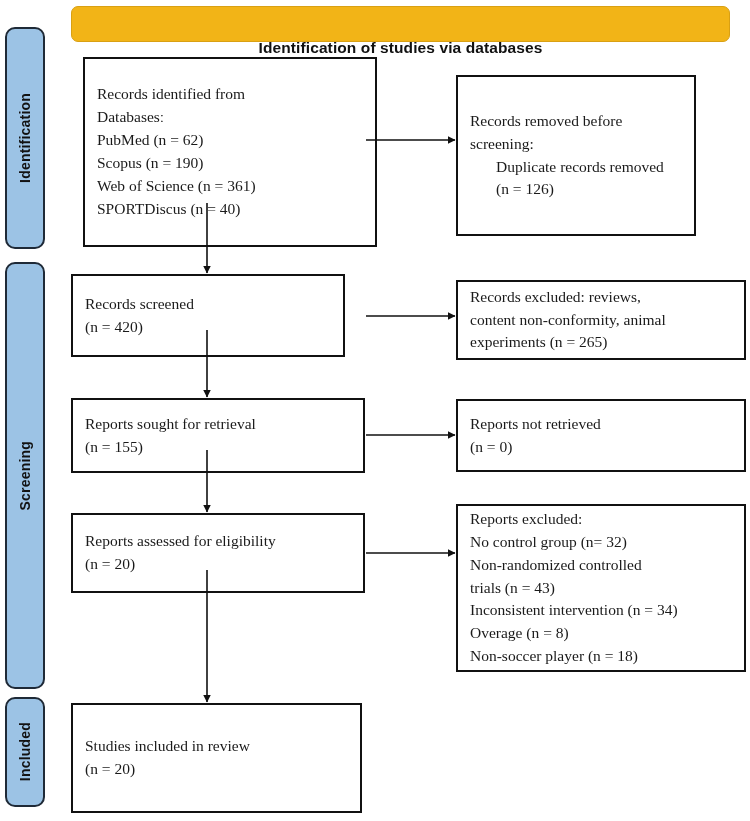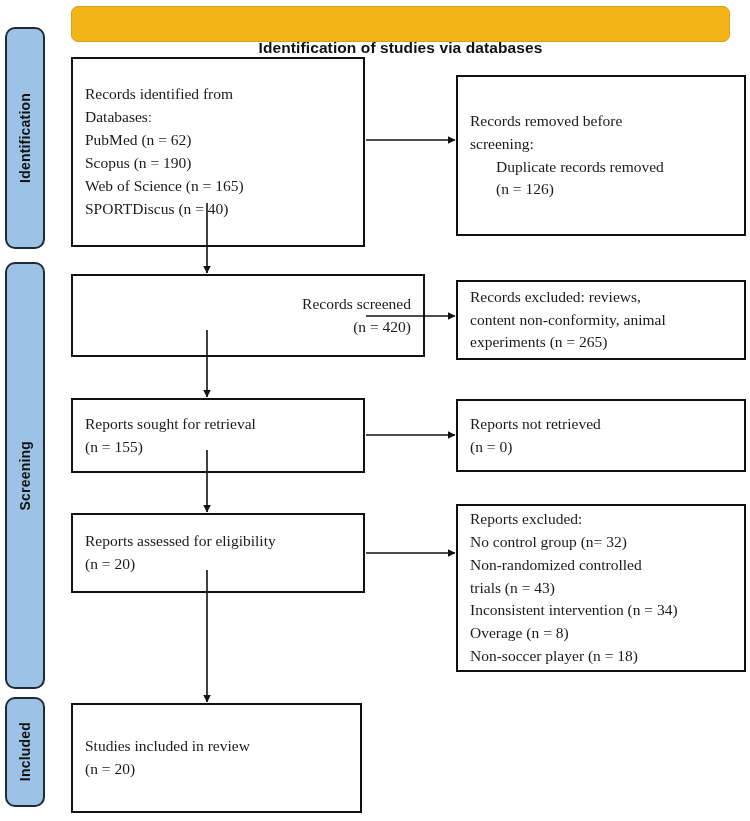--- a/index.html
+++ b/index.html
@@ -88,28 +88,28 @@
   .box .ln {
     font-family: "Liberation Serif", serif;
     font-size: 15.5px;
     line-height: 1.48;
     color: #1a1a1a;
     white-space: nowrap;
   }
   .box .ln.indent { padding-left: 26px; }
 
   
-  #box-identified      { left: 71px;  top: 57px;  width: 294px; height: 190px; }
-  #box-screened        { left: 71px;  top: 274px; width: 354px; height: 83px; text-align: right;  }
+  #box-identified      { left: 83px;  top: 57px;  width: 294px; height: 190px; }
+  #box-screened        { left: 71px;  top: 274px; width: 274px; height: 83px;  }
   #box-sought          { left: 71px;  top: 398px; width: 294px; height: 75px;  }
   #box-assessed        { left: 71px;  top: 513px; width: 294px; height: 80px;  }
   #box-included        { left: 71px;  top: 703px; width: 291px; height: 110px; }
 
   
-  #box-removed         { left: 456px; top: 75px;  width: 290px; height: 161px; }
+  #box-removed         { left: 456px; top: 75px;  width: 240px; height: 161px; }
   #box-excluded-screen { left: 456px; top: 280px; width: 290px; height: 80px;  }
   #box-not-retrieved   { left: 456px; top: 399px; width: 290px; height: 73px;  }
   #box-excluded-elig   { left: 456px; top: 504px; width: 290px; height: 168px; }
 
   
   #connectors {
     position: absolute;
     left: 0;
     top: 0;
     width: 750px;
@@ -135,21 +135,21 @@
   <div class="stage-tab" id="tab-included">
     <span>Included</span>
   </div>
 
   <div class="box" id="box-identified">
     <div class="lines">
       <div class="ln">Records identified from</div>
       <div class="ln">Databasesː</div>
       <div class="ln">PubMed (n = 62)</div>
       <div class="ln">Scopus (n = 190)</div>
-      <div class="ln">Web of Science (n = 165)</div>
+      <div class="ln">Web of Science (n = 361)</div>
       <div class="ln">SPORTDiscus (n = 40)</div>
     </div>
   </div>
 
   <div class="box" id="box-screened">
     <div class="lines">
       <div class="ln">Records screened</div>
       <div class="ln">(n = 420)</div>
     </div>
   </div>

